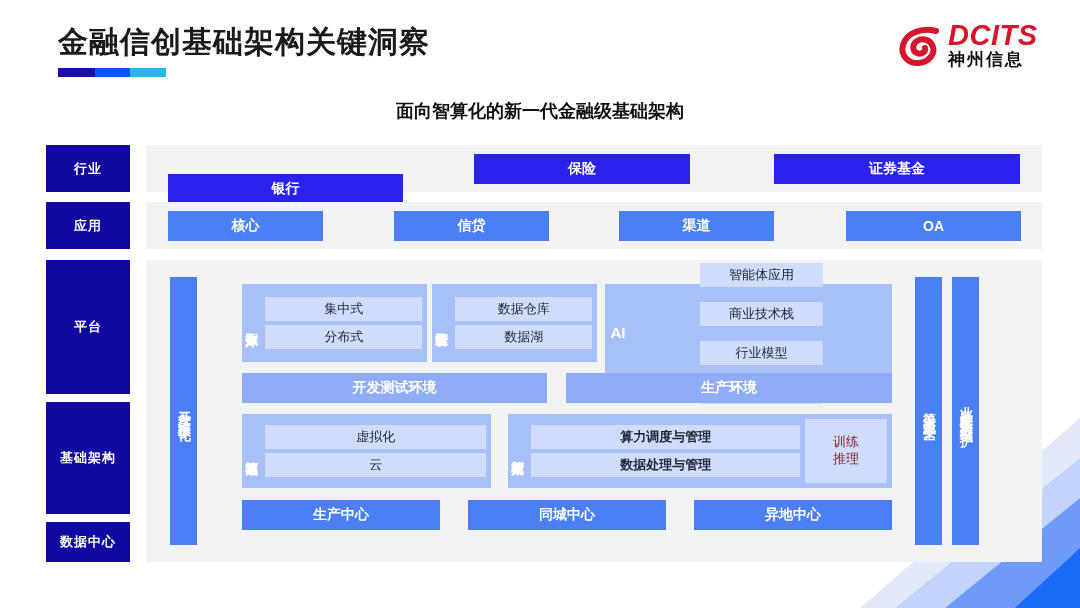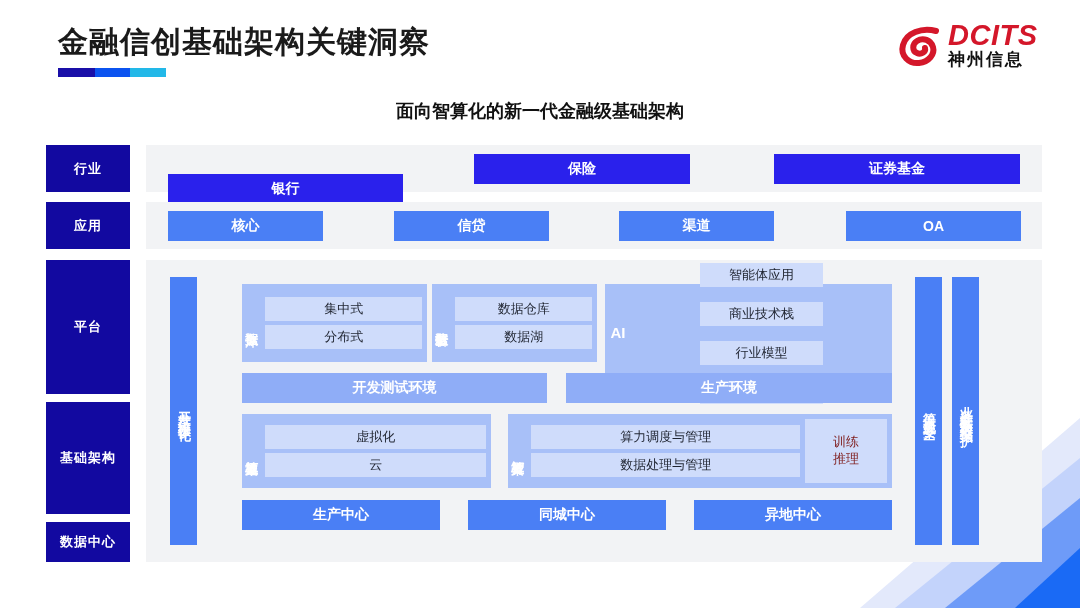--- a/index.html
+++ b/index.html
@@ -112,21 +112,21 @@
   .envbar {
     position:absolute; background:#8fadf7; color:#fff; font-weight:bold; font-size:14px;
     display:flex; align-items:center; justify-content:center; height:30px;
   }
   .env-dev  { left:96px;  top:113px; width:305px; }
   .env-prod { left:420px; top:113px; width:326px; }
 
   .g-gen  { left:96px;  top:154px; width:249px; height:74px; }
   .g-int  { left:362px; top:154px; width:384px; height:74px; }
   .g-int-wrap { display:flex; flex:1; gap:5px; padding:5px; }
-  .g-int-col { flex:1; display:flex; flex-direction:column; justify-content:center; gap:4px; }
+  .g-int-col { flex:1; display:flex; flex-direction:column; justify-content:center; gap:4px;font-weight:bold; }
   .g-int-side {
     flex:0 0 82px; background:#cfdcfb; color:#7f1d1d; font-size:13px;
     display:flex; align-items:center; justify-content:center; flex-direction:column; line-height:1.3;
   }
 
   .dcbar {
     position:absolute; background:#4a7ff5; color:#fff; font-weight:bold; font-size:14px;
     display:flex; align-items:center; justify-content:center; height:30px; top:240px;
   }
   .dc-0 { left:96px;  width:198px; }

